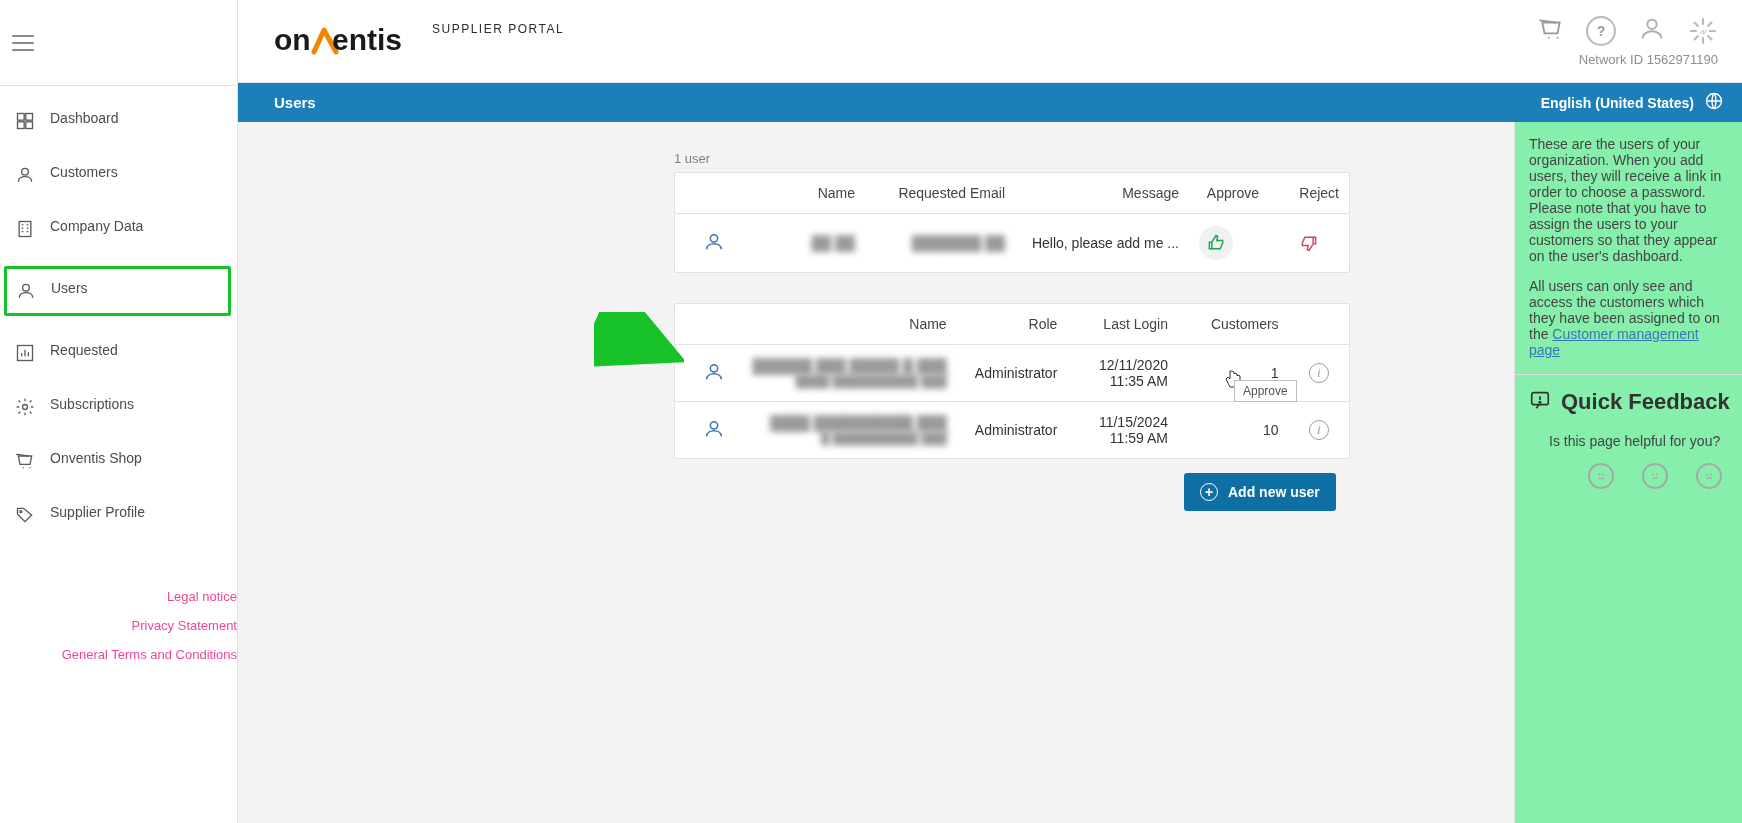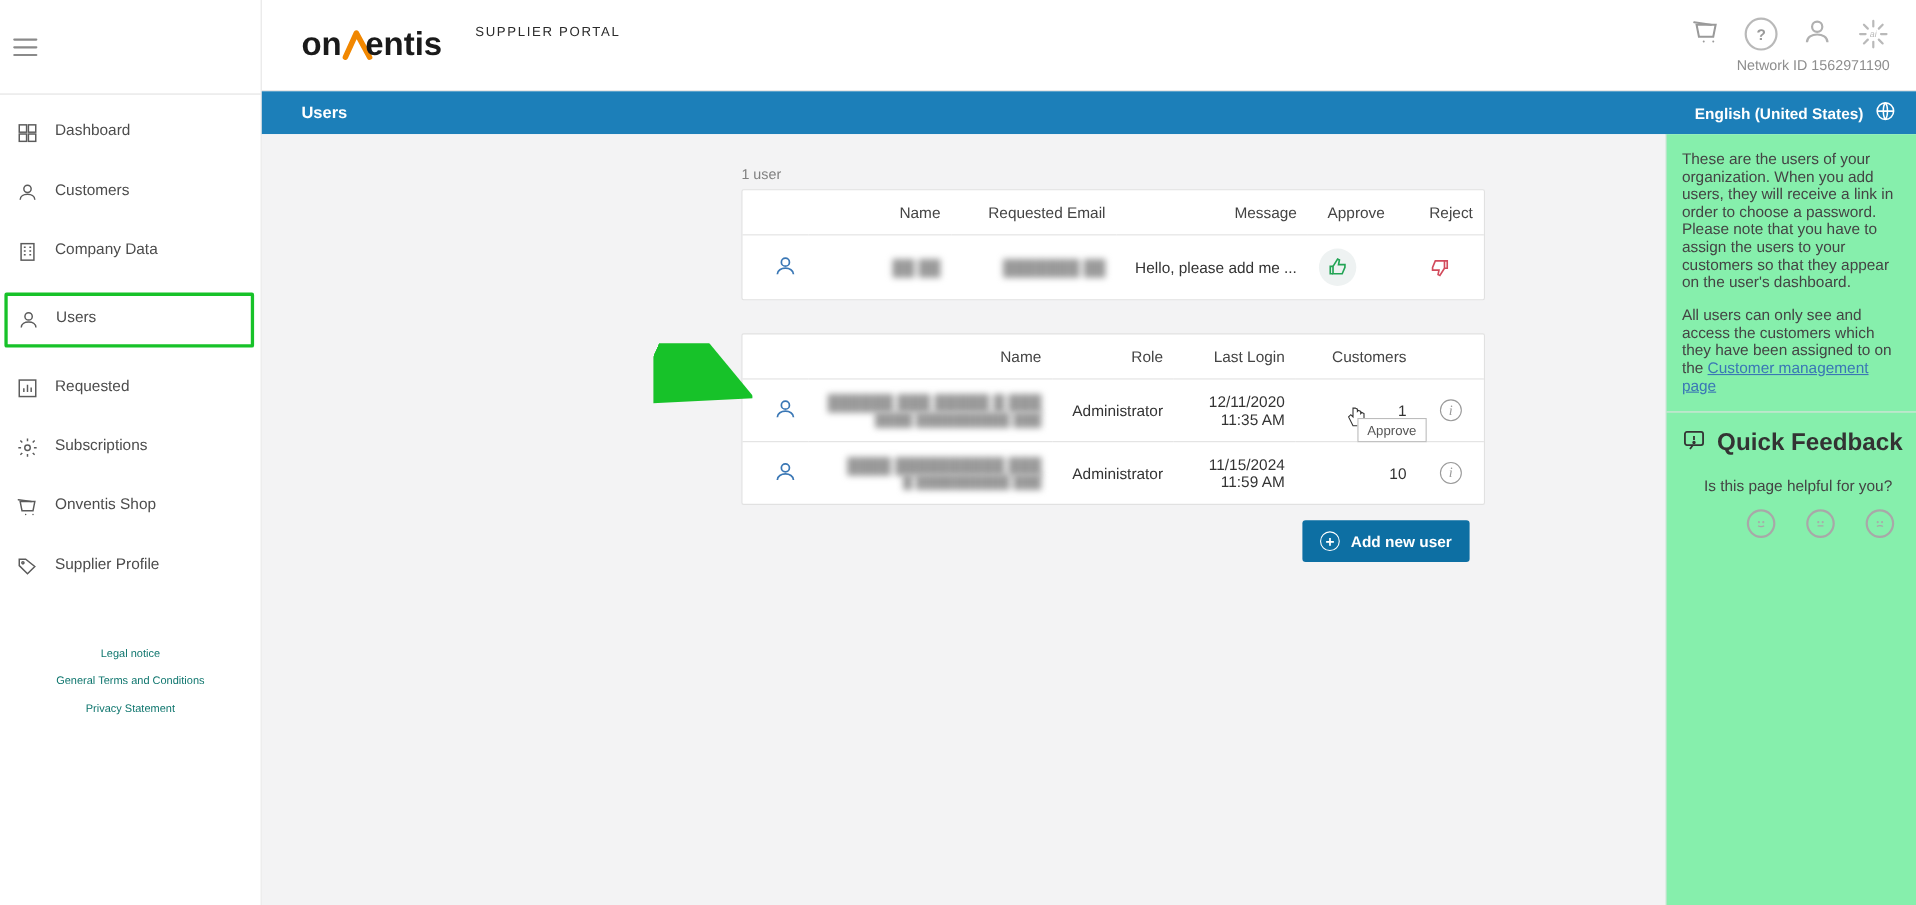--- a/index.html
+++ b/index.html
@@ -44,21 +44,21 @@
     color:#4c4c4c;
     cursor:pointer;
   }
   .nav-item .nav-icon { width:22px; height:22px; display:flex; align-items:center; justify-content:center; color:#5b5b5b; }
   .nav-item.active {
     border: 3px solid #17c229;
     border-radius:2px;
     margin: 10px 6px 10px 4px;
     padding: 11px 14px 11px 8px;
   }
-  .footer-links { margin-top: 40px; text-align:center; color:#0f766e; font-size:10px; }
+  .footer-links { margin-top: 40px; text-align:right; color:#ec4899; font-size:13px; }
   .footer-links div { padding:7px 0; cursor:pointer; }
   
   .main { flex:1; min-width:0; display:flex; flex-direction:column; background:#fff; }
   .topbar {
     height:86px; border-bottom:1px solid var(--line);
     display:flex; align-items:center; justify-content:space-between;
     padding: 0 24px 0 36px;
   }
   .brand { display:flex; flex-direction:row; }
   .brand-logo { display:flex; align-items:center; gap:2px; }
@@ -223,22 +223,22 @@
           <svg viewBox="0 0 24 24" width="20" height="20" fill="none" stroke="currentColor" stroke-width="1.6">
               <path d="M20 12l-8 8-9-9V4h7l10 8z"></path>
               <circle cx="7" cy="8" r="1.2"></circle>
             </svg>
         </span>
         <span>Supplier Profile</span>
       </div>
     </nav>
     <div class="footer-links">
       <div>Legal notice</div>
+      <div>Privacy Statement</div>
       <div>General Terms and Conditions</div>
-      <div>Privacy Statement</div>
     </div>
   </aside>
 
   <main class="main">
 
     <div class="topbar">
       <div class="brand">
         <div class="brand-logo">
           <svg width="158" height="34" viewBox="0 0 158 34">
             <text x="0" y="26" font-family="Arial" font-weight="700" font-size="30" fill="#1a1a1a">on</text>

